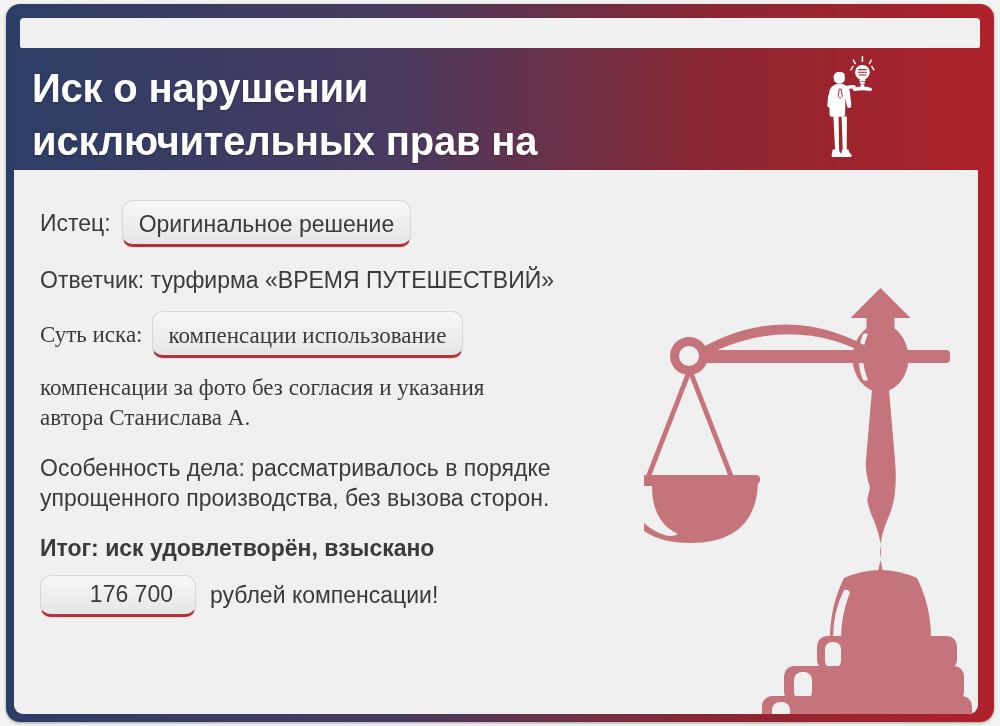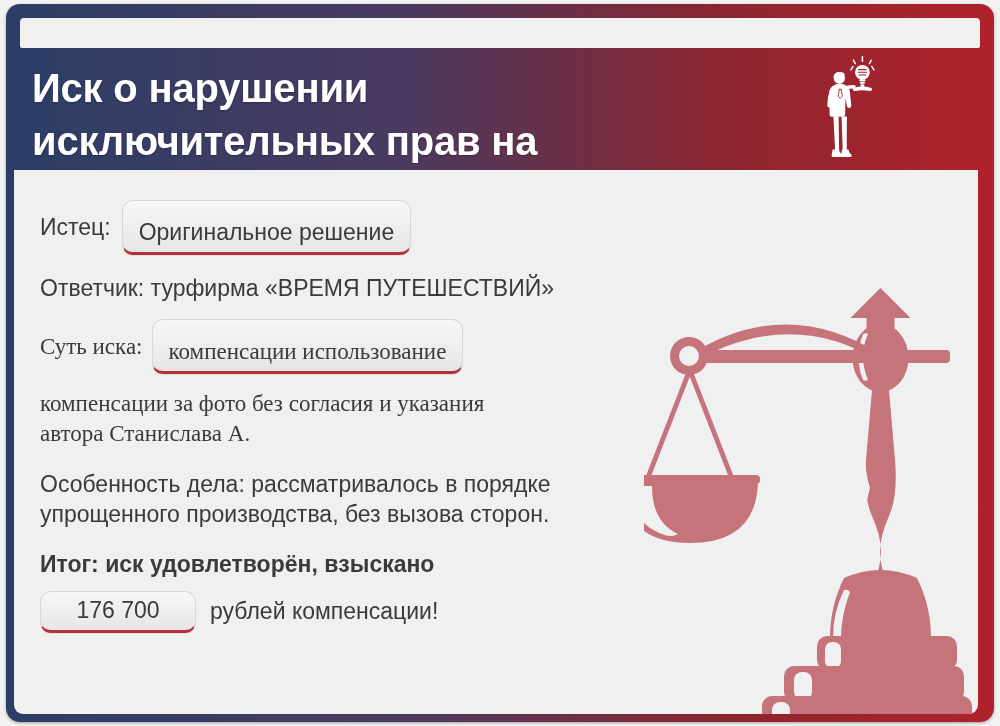--- a/index.html
+++ b/index.html
@@ -117,33 +117,33 @@
 
   .lbl { white-space: pre; }
 
   
   .pill {
     display: inline-block;
     background: linear-gradient(180deg, #f7f7f7 0%, #e6e6e6 100%);
     border: 1px solid #d8d8d8;
     border-bottom: 3px solid #b5313a;
     border-radius: 11px;
-    padding: 18px 16px 6px;
+    padding: 10px 16px 6px;
     margin: 0 9px;
     color: #3a3a3a;
     line-height: 1.18;
     box-shadow: 0 1px 1px rgba(0,0,0,0.07);
   }
   .pill.first { margin-left: 11px; }
   .pill.num {
     margin-left: 0;
     margin-right: 14px;
     padding: 5px 22px 6px;
     min-width: 110px;
-    text-align: center;
+    text-align: right;
   }
   .para {
     display: block;
     white-space: pre-line;
     max-width: 700px;
   }
 </style>
 </head>
 <body>
 

